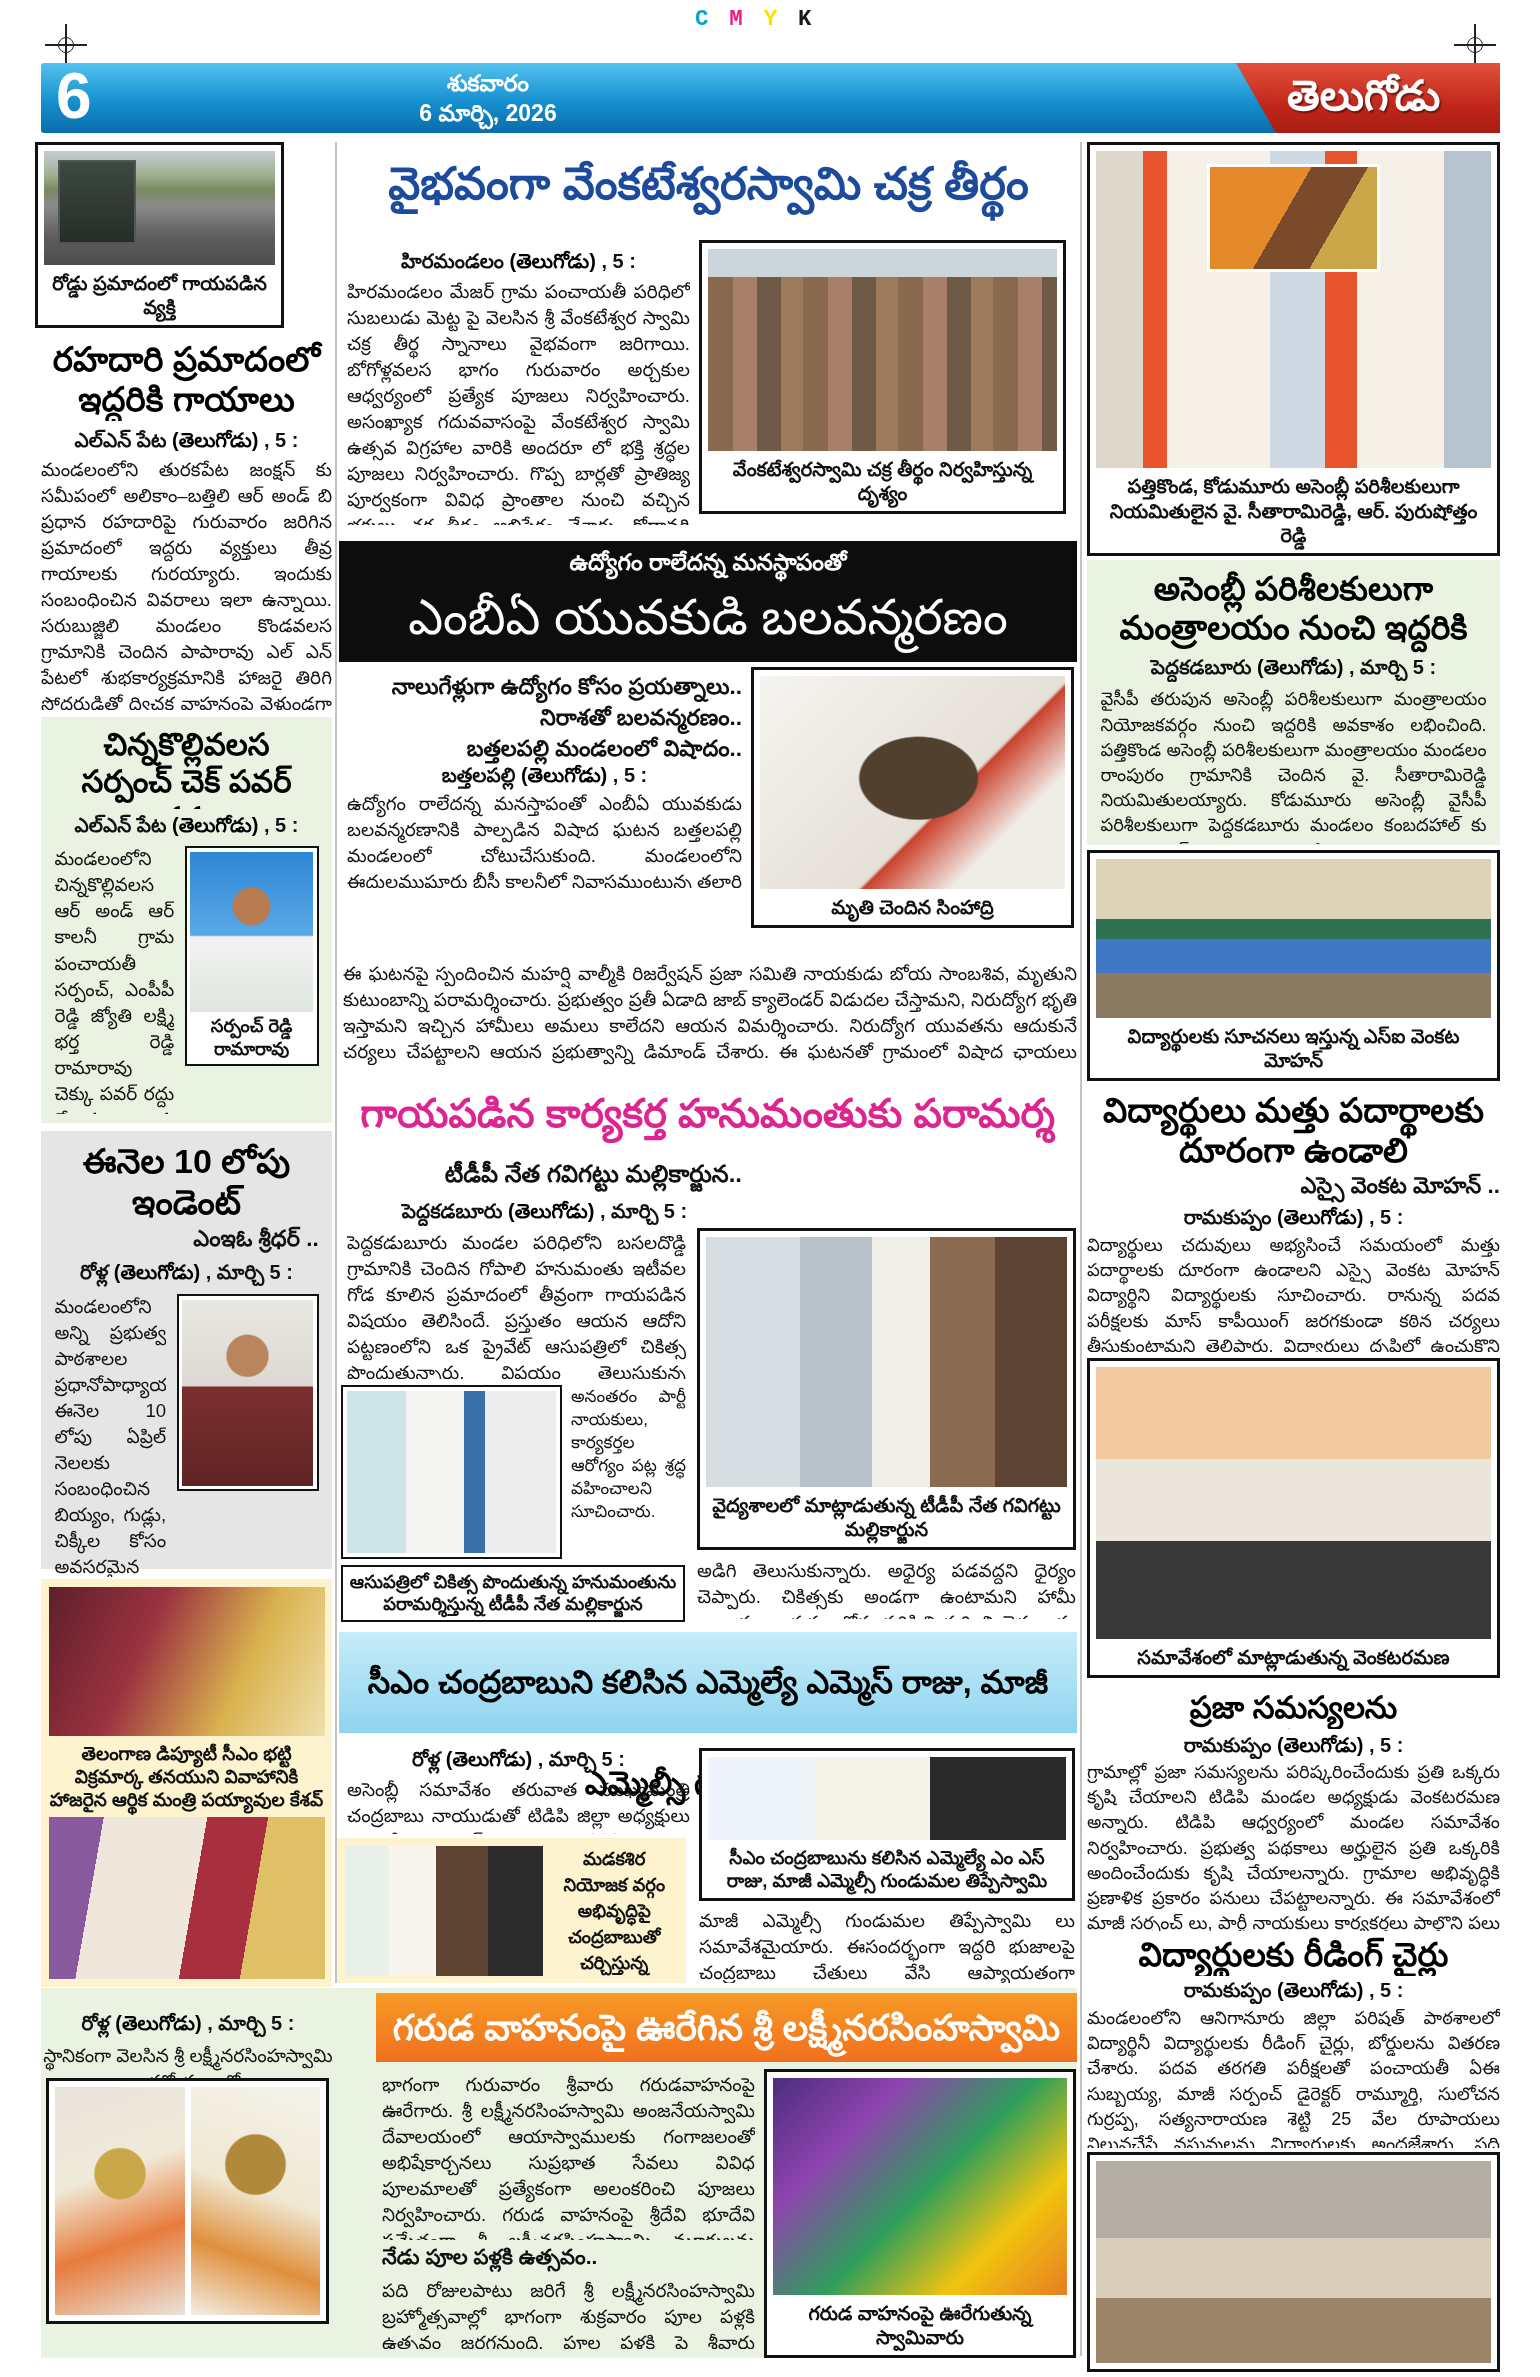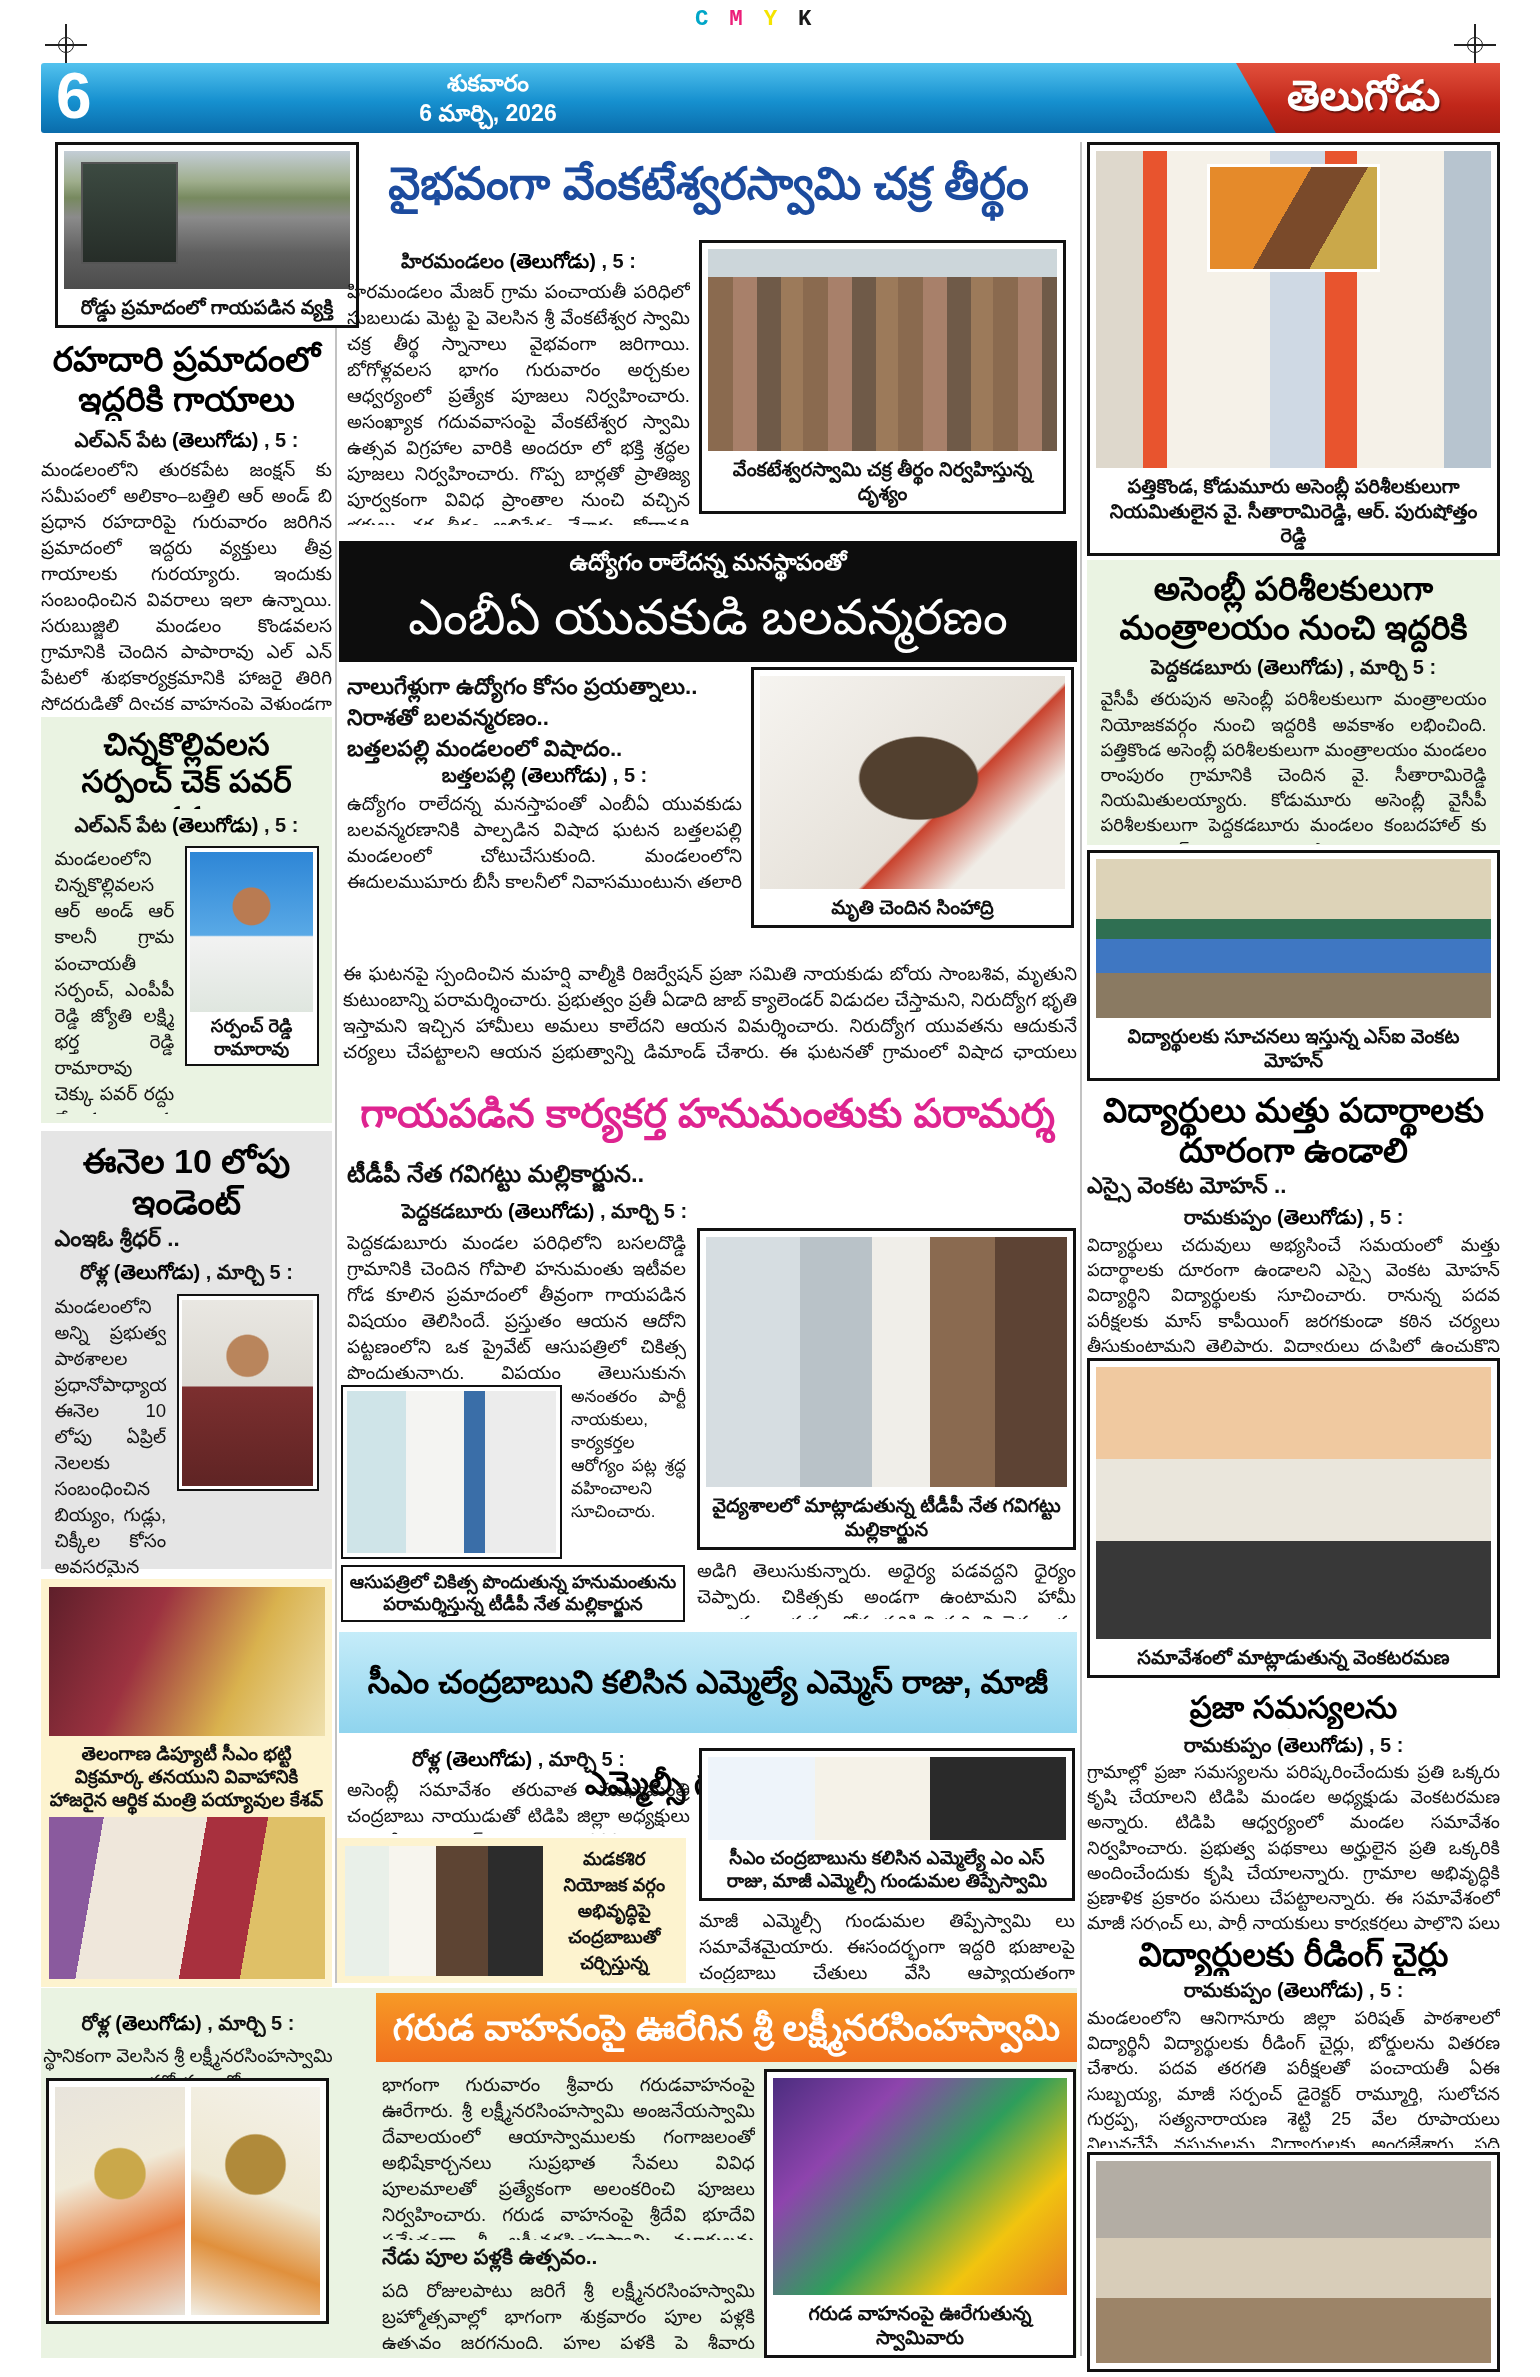--- a/index.html
+++ b/index.html
@@ -31,21 +31,21 @@
   .vline{width:1.5px;background:#c2c2c2}
   .frame{border:3px solid #111;background:#fff;padding:6px;display:flex;flex-direction:column;gap:6px}
   .frame .ph{width:100%;flex:1}
   .thinframe{border:2.2px solid #111;background:#fff;padding:3.7px}
   .ph{display:block}
   .cap{font-weight:bold;font-size:19.4px;line-height:1.25;text-align:center;color:#111}
   .dl{font-weight:bold;font-size:20px;text-align:center;white-space:nowrap;overflow:hidden}
   .dl .paper{color:#000000}
   .bodytx{font-size:18.6px;line-height:1.4;text-align:justify;overflow:hidden}
   .hl{font-weight:bold;text-align:center;color:#000;line-height:1.18;overflow:hidden}
-  .sub{font-weight:bold;text-align:left;overflow:hidden}
+  .sub{font-weight:bold;text-align:right;overflow:hidden}
   .greenbox{background:#eaf3e2;padding:10.4px 13.4px}
   .graybox{background:#e5e5e5;padding:10.4px 13.4px}
   .creambox{background:#fdf3cf;padding:7.5px}
   .floatR{float:right;margin:0 0 6px 10.4px}
   
   .ph-road{background:linear-gradient(180deg,#c3cdd6 0%,#9fae8d 22%,#77895f 34%,#8b8b8b 48%,#5f5f5f 74%,#4c4c4c 100%)}
   .ph-road i{position:absolute;left:6%;top:8%;width:34%;height:74%;background:linear-gradient(180deg,#3c4a41,#262d28);border:2.2px solid #555}
   .ph-sarp{background:radial-gradient(circle at 50% 34%,#b97b52 0 15%,rgba(0,0,0,0) 16%),
            linear-gradient(180deg,#2e86d6 0%,#59a9e6 52%,#f2f2f2 53%,#dfe6df 100%)}
   .ph-meo{background:radial-gradient(circle at 50% 30%,#b9855c 0 14%,rgba(0,0,0,0) 15%),
@@ -104,21 +104,21 @@
     </div>
     <div class="mast">
       <div class="red"></div>
       <div class="nm">తెలుగోడు</div>
     </div>
   </div>
 
   <div class="abs vline" style="left:335px;top:142px;height:1841px"></div>
   <div class="abs vline" style="left:1080px;top:142px;height:2214px"></div>
 
-  <div class="abs frame" style="left:55px;top:142px;width:304px;height:186px">
+  <div class="abs frame" style="left:35px;top:142px;width:249px;height:186px">
     <div class="ph ph-road" style="position:relative">
         <i></i>
       </div>
     <div class="cap">రోడ్డు ప్రమాదంలో గాయపడిన వ్యక్తి</div>
   </div>
   <div class="abs hl" style="left:41px;top:339px;width:291px;height:82px;font-size:34px">రహదారి ప్రమాదంలో ఇద్దరికి గాయాలు</div>
   <div class="abs dl" style="left:41px;top:429px;width:291px">
     <span>ఎల్ఎన్ పేట</span>
     <span class="paper">(తెలుగోడు)</span>
     <span>, 5 :</span>

